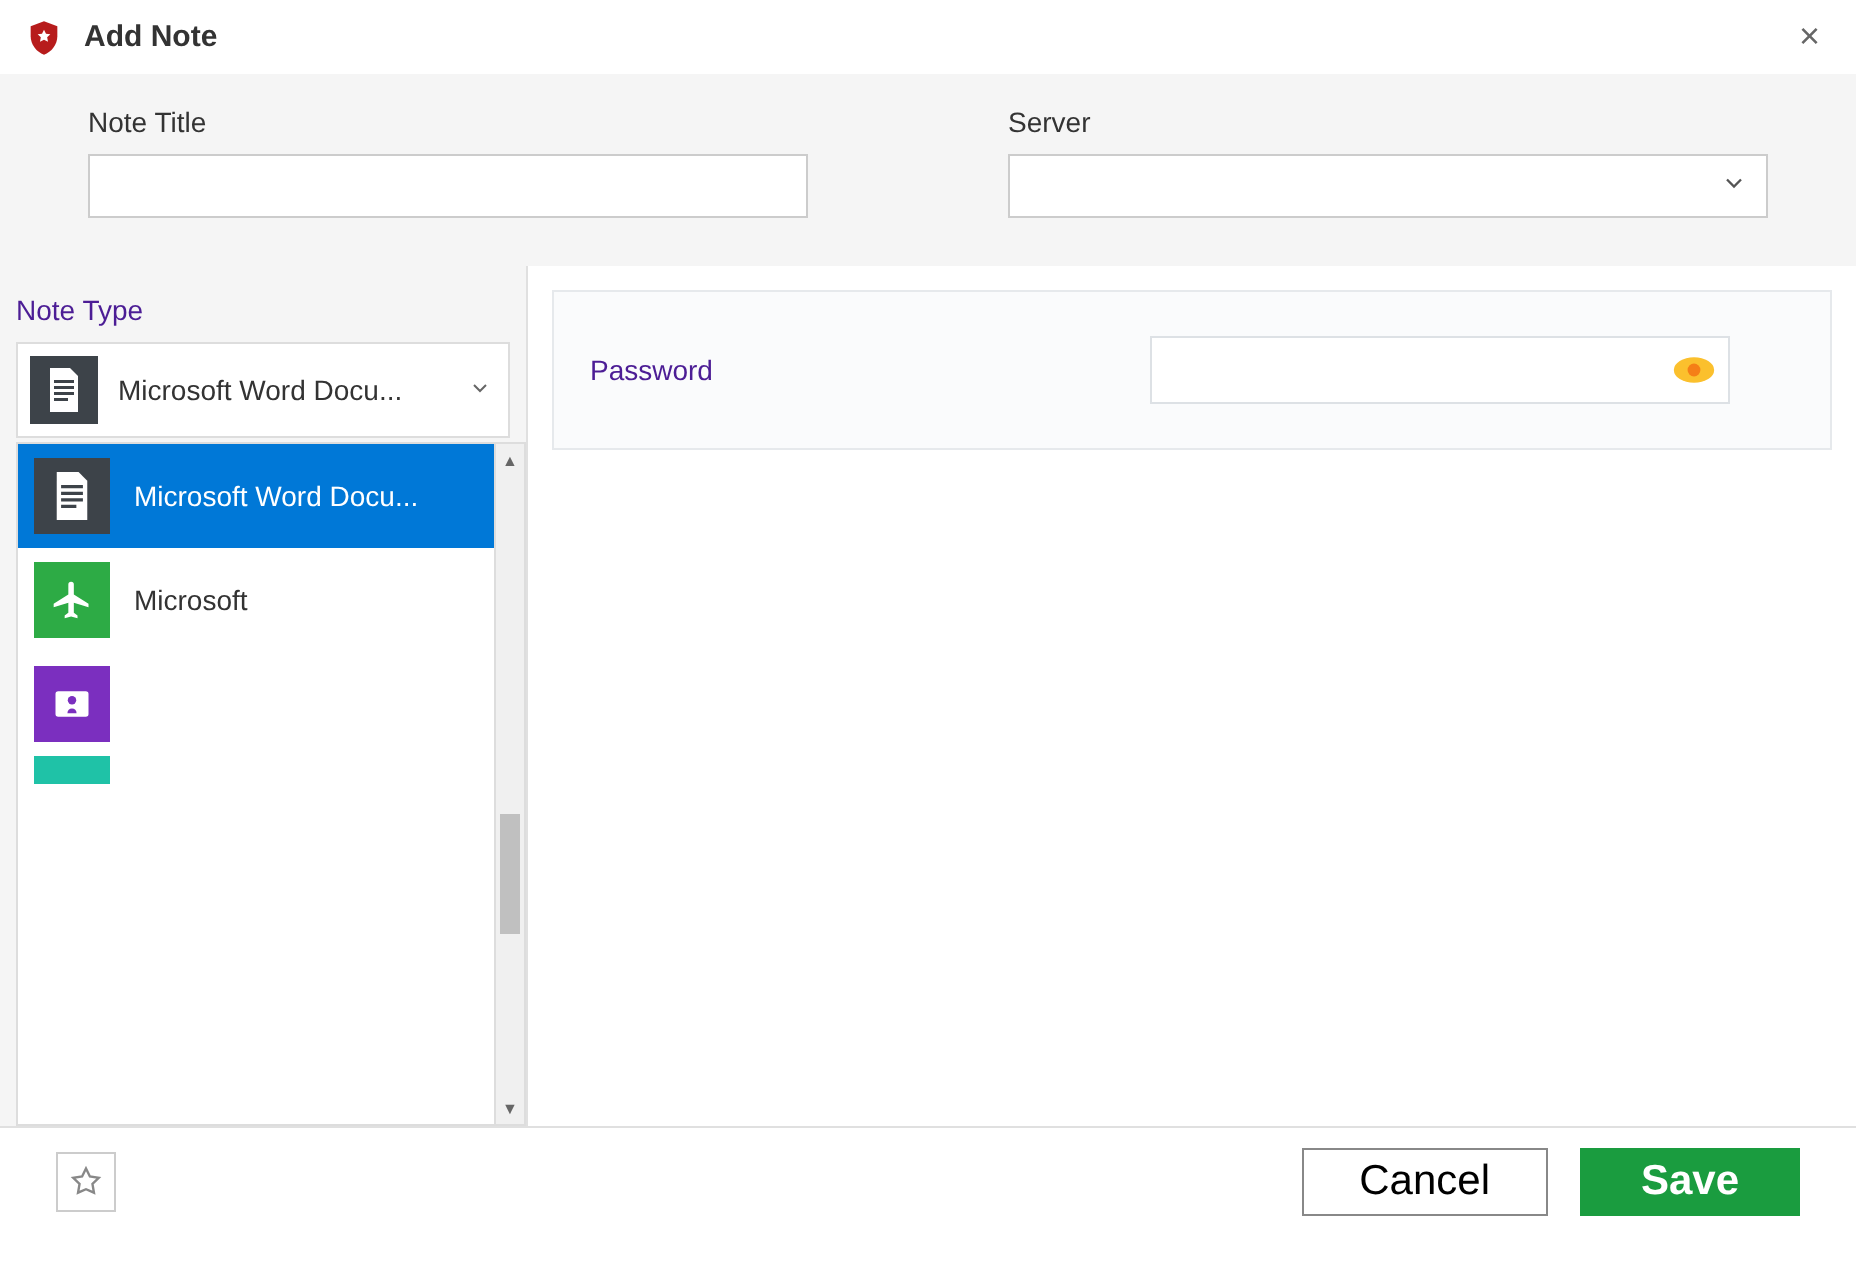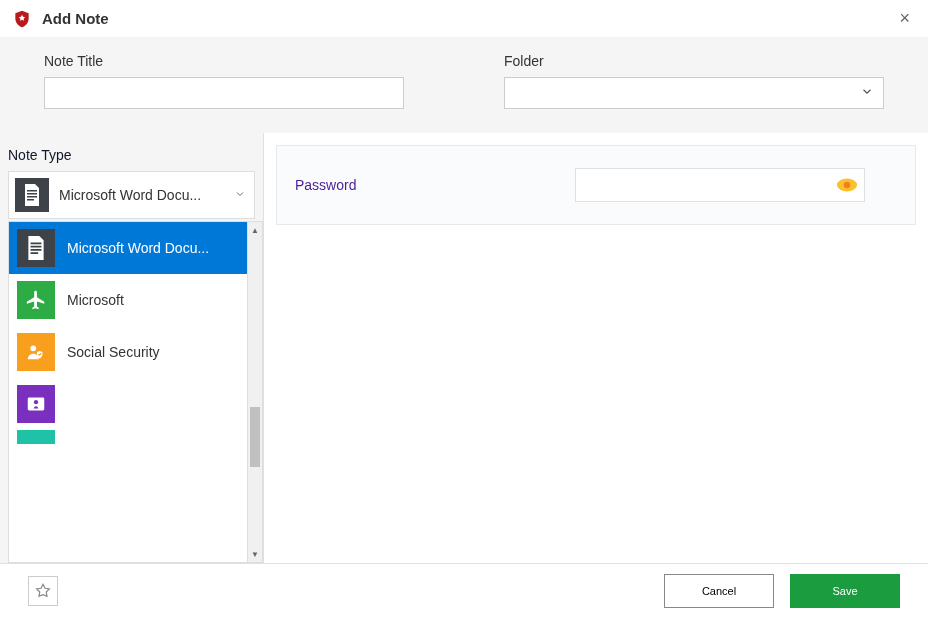--- a/index.html
+++ b/index.html
@@ -16,21 +16,21 @@
     .form-group.folder-group { flex: 1; }
     .form-label { font-size: 14px; margin-bottom: 8px; color: #333; }
     .form-input { height: 32px; border: 1px solid #ccc; background: #fff; padding: 0 8px; font-size: 14px; }
     .form-select-wrap { position: relative; }
     .form-select { width: 100%; height: 32px; border: 1px solid #ccc; background: #fff; padding: 0 30px 0 8px; font-size: 14px; appearance: none; }
     .select-chevron { position: absolute; right: 10px; top: 50%; transform: translateY(-50%); pointer-events: none; }
     
     .content-area { display: flex; height: 430px; }
     
     .sidebar { width: 264px; background: #f5f5f5; border-right: 1px solid #e0e0e0; padding: 14px 0 0 0; display: flex; flex-direction: column; }
-    .sidebar-label { font-size: 14px; padding: 0 8px 8px 8px; color: #0f172a; }
+    .sidebar-label { font-size: 14px; padding: 0 8px 8px 8px; color: #4c1d95; }
     
     .type-selector { display: flex; align-items: center; background: #fff; border: 1px solid #ddd; margin: 0 8px 2px 8px; padding: 6px 8px 6px 6px; cursor: pointer; }
     .type-selector .icon-box { width: 34px; height: 34px; display: flex; align-items: center; justify-content: center; margin-right: 10px; }
     .type-selector .label { flex: 1; white-space: nowrap; overflow: hidden; text-overflow: ellipsis; font-size: 14px; }
     .type-selector .chev { color: #666; }
     
     .type-list-wrap { display: flex; margin: 0 0 0 8px; flex: 1; overflow: hidden; }
     .type-list { flex: 1; background: #fff; border: 1px solid #ddd; border-right: none; overflow-y: auto; }
     .type-item { display: flex; align-items: center; padding: 7px 8px; cursor: pointer; }
     .type-item.selected { background: #0078d7; color: #fff; }
@@ -45,22 +45,22 @@
     .main-panel { flex: 1; padding: 12px; }
     .field-row { display: flex; align-items: center; background: #fafbfc; border: 1px solid #e6e9ec; padding: 22px 18px; }
     .field-label { width: 280px; font-size: 14px; color: #4c1d95; }
     .field-input-wrap { position: relative; flex: 1; max-width: 290px; }
     .field-input { width: 100%; height: 34px; border: 1px solid #dde1e5; background: #fff; padding: 0 38px 0 8px; font-size: 14px; }
     .eye-btn { position: absolute; right: 6px; top: 50%; transform: translateY(-50%); width: 24px; height: 18px; cursor: pointer; display: flex; align-items: center; justify-content: center; }
     
     .footer { display: flex; align-items: center; padding: 10px 28px; border-top: 1px solid #e0e0e0; background: #fff; }
     .star-btn { width: 30px; height: 30px; border: 1px solid #ccc; background: #fff; display: flex; align-items: center; justify-content: center; cursor: pointer; }
     .footer-spacer { flex: 1; }
-    .btn { min-width: 110px; height: 34px; border: 1px solid #888; background: #fff; font-size: 11px; cursor: pointer; margin-left: 16px; padding: 0 28px; }
-    .btn.primary { background: #1a9c3f; border-color: #1a9c3f; color: #fff; font-weight: 400; }
+    .btn { min-width: 110px; height: 34px; border: 1px solid #888; background: #fff; font-size: 21px; cursor: pointer; margin-left: 16px; padding: 0 28px; }
+    .btn.primary { background: #1a9c3f; border-color: #1a9c3f; color: #fff; font-weight: 700; }
     
     .icon-darkgray { background: #3d4349; }
     .icon-green { background: #2dab45; }
     .icon-blue { background: #2a6fd6; }
     .icon-orange { background: #f8a01d; }
     .icon-purple { background: #7b2fbf; }
     .icon-teal { background: #1fc2a7; }
   </style>
 </head>
 <body>
@@ -75,21 +75,21 @@
   <span class="title">Add Note</span>
   <span class="close">×</span>
 </div>
 
 <div class="top-form">
   <div class="form-group title-group">
     <label class="form-label">Note Title</label>
     <input class="form-input" type="text" value="" style="">
   </div>
   <div class="form-group folder-group">
-    <label class="form-label">Folder</label>
+    <label class="form-label">Server</label>
     <div class="form-select-wrap">
       <select class="form-select"></select>
       <span class="select-chevron">
         <svg width="14" height="14" viewBox="0 0 24 24">
             <path fill="none" stroke="#555" stroke-width="2" d="M6 9l6 6 6-6"></path>
           </svg>
       </span>
     </div>
   </div>
 </div>
@@ -124,31 +124,20 @@
           </span>
           <span class="label">Microsoft Word Docu...</span>
         </div>
         <div class="type-item">
           <span class="icon-box icon-green">
             <svg width="22" height="22" viewBox="0 0 24 24">
                 <path fill="#fff" d="M21 16v-2l-8-5V3.5a1.5 1.5 0 00-3 0V9l-8 5v2l8-2.5V19l-2 1.5V22l3.5-1 3.5 1v-1.5L13 19v-5.5l8 2.5z"></path>
               </svg>
           </span>
           <span class="label">Microsoft</span>
-        </div>
-        <div class="type-item">
-          <span class="icon-box icon-orange">
-            <svg width="22" height="22" viewBox="0 0 24 24">
-                <circle cx="9" cy="8" r="3.2" fill="#fff"></circle>
-                <path fill="#fff" d="M3 20c0-3.3 2.7-6 6-6s6 2.7 6 6H3z"></path>
-                <path fill="#fff" d="M16 11l3 1v2.5c0 2-1.3 3.8-3 4.5-1.7-.7-3-2.5-3-4.5V12l3-1z"></path>
-                <path fill="#f8a01d" d="M14.8 14.5l1 1 2-2" stroke="#f8a01d" stroke-width="1.2"></path>
-              </svg>
-          </span>
-          <span class="label">Social Security</span>
         </div>
         <div class="type-item">
           <span class="icon-box icon-purple">
             <svg width="22" height="22" viewBox="0 0 24 24">
                 <rect x="3" y="5" width="18" height="14" rx="1.5" fill="#fff"></rect>
                 <circle cx="12" cy="10" r="2.3" fill="#7b2fbf"></circle>
                 <path fill="#7b2fbf" d="M9.5 17c0-1.4 1.1-2.5 2.5-2.5s2.5 1.1 2.5 2.5h-5z"></path>
               </svg>
           </span>
         </div>

